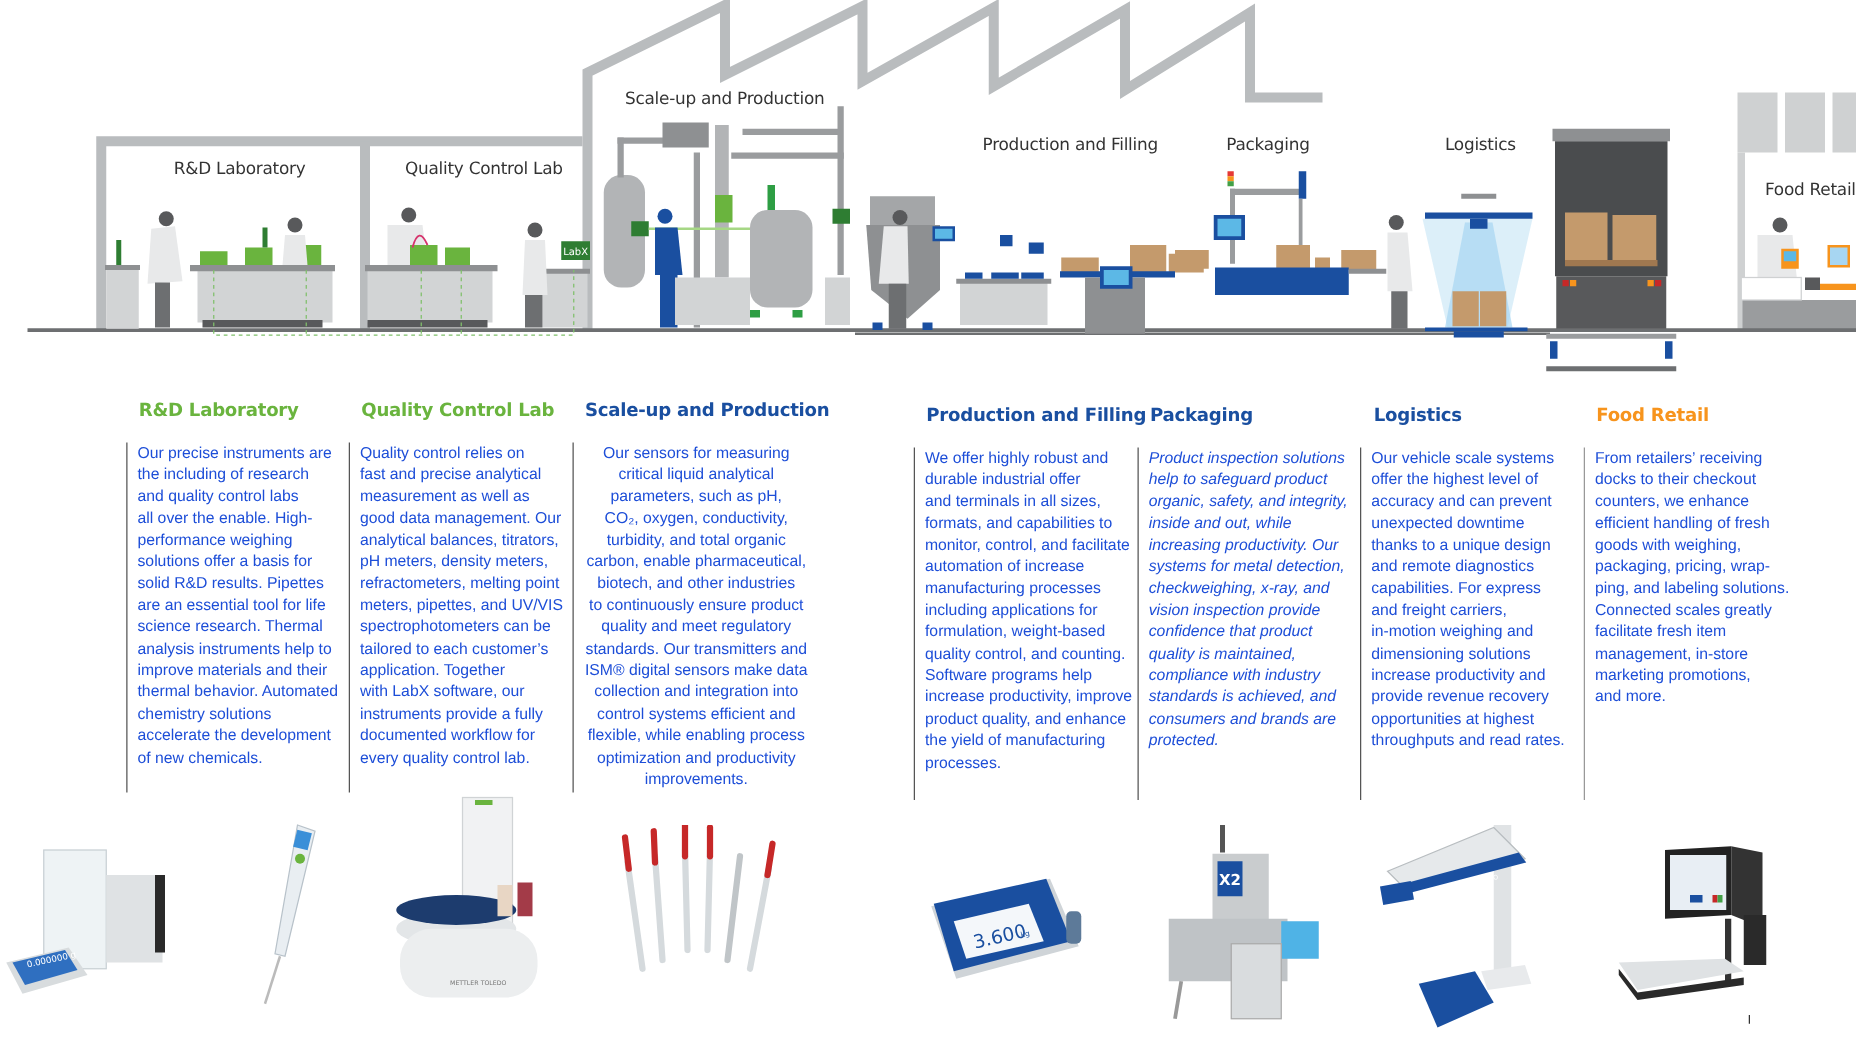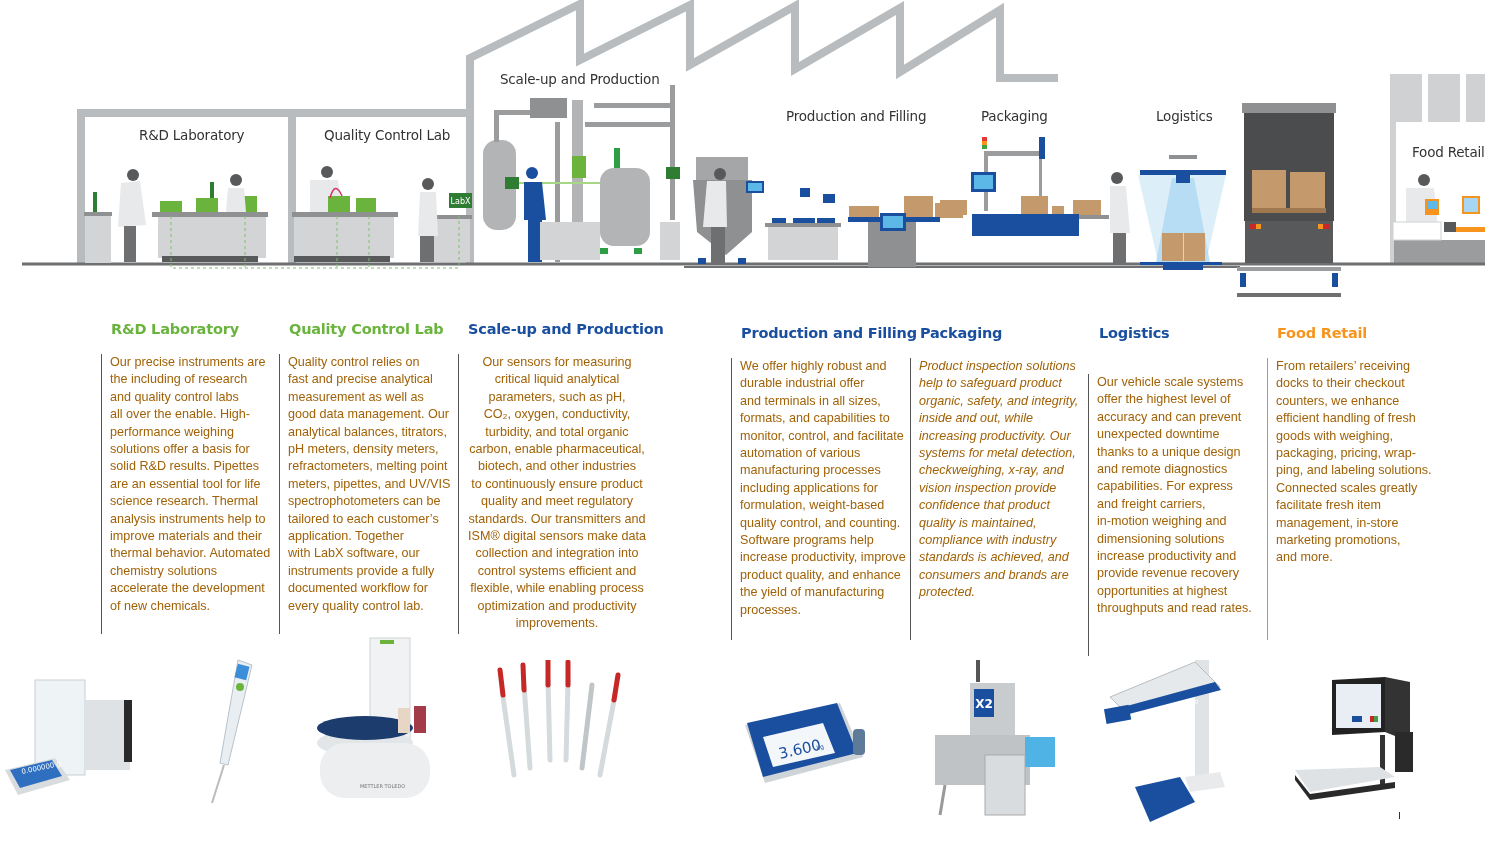--- a/index.html
+++ b/index.html
@@ -1,21 +1,21 @@
 <!DOCTYPE html>
 <html><head>
 <meta charset="utf-8">
 <style>
   html, body { margin: 0; padding: 0; background: #ffffff; }
   body { width: 1485px; height: 844px; position: relative; overflow: hidden; font-family: "Liberation Sans", sans-serif; }
   .abs { position: absolute; }
   .scene { position: absolute; left: 0; top: 0; width: 1485px; height: 300px; }
   .zone-label { position: absolute; font-family: "DejaVu Sans", sans-serif; font-size: 13.5px; color: #333; white-space: nowrap; letter-spacing: -0.2px; }
   .col-title { position: absolute; font-family: "DejaVu Sans", sans-serif; font-weight: bold; font-size: 14.5px; white-space: nowrap; letter-spacing: -0.2px; }
-  .col-body { position: absolute; font-family: "Liberation Sans", sans-serif; font-size: 12.6px; line-height: 17.4px; color: #a16207; border-left: 1.5px solid #555; padding-left: 8px; }
+  .col-body { position: absolute; font-family: "Liberation Sans", sans-serif; font-size: 12.6px; line-height: 17.4px; color: #1d4ed8; border-left: 1.5px solid #555; padding-left: 8px; }
   .col-body .line { display: block; white-space: nowrap; }
   .product { position: absolute; }
 </style>
 </head>
 <body>
 
 <div class="scene">
   <svg width="1485" height="300" viewBox="0 0 1485 300">
 
     <g fill="none" stroke="#b9bcbe" stroke-width="8">
@@ -260,21 +260,21 @@
     <span class="line">flexible, while enabling process</span>
     <span class="line">optimization and productivity</span>
     <span class="line">improvements.</span>
   </div>
 <div class="col-body" style="left:731px; top:358px; width:170px; height:282px;">
     <span class="line">We offer highly robust and</span>
     <span class="line">durable industrial offer</span>
     <span class="line">and terminals in all sizes,</span>
     <span class="line">formats, and capabilities to</span>
     <span class="line">monitor, control, and facilitate</span>
-    <span class="line">automation of various</span>
+    <span class="line">automation of increase</span>
     <span class="line">manufacturing processes</span>
     <span class="line">including applications for</span>
     <span class="line">formulation, weight-based</span>
     <span class="line">quality control, and counting.</span>
     <span class="line">Software programs help</span>
     <span class="line">increase productivity, improve</span>
     <span class="line">product quality, and enhance</span>
     <span class="line">the yield of manufacturing</span>
     <span class="line">processes.</span>
   </div>
@@ -287,21 +287,21 @@
     <span class="line">systems for metal detection,</span>
     <span class="line">checkweighing, x-ray, and</span>
     <span class="line">vision inspection provide</span>
     <span class="line">confidence that product</span>
     <span class="line">quality is maintained,</span>
     <span class="line">compliance with industry</span>
     <span class="line">standards is achieved, and</span>
     <span class="line">consumers and brands are</span>
     <span class="line">protected.</span>
   </div>
-<div class="col-body" style="left:1088px; top:358px; width:170px; height:282px;margin-top:16px;">
+<div class="col-body" style="left:1088px; top:358px; width:170px; height:282px;">
     <span class="line">Our vehicle scale systems</span>
     <span class="line">offer the highest level of</span>
     <span class="line">accuracy and can prevent</span>
     <span class="line">unexpected downtime</span>
     <span class="line">thanks to a unique design</span>
     <span class="line">and remote diagnostics</span>
     <span class="line">capabilities. For express</span>
     <span class="line">and freight carriers,</span>
     <span class="line">in-motion weighing and</span>
     <span class="line">dimensioning solutions</span>

